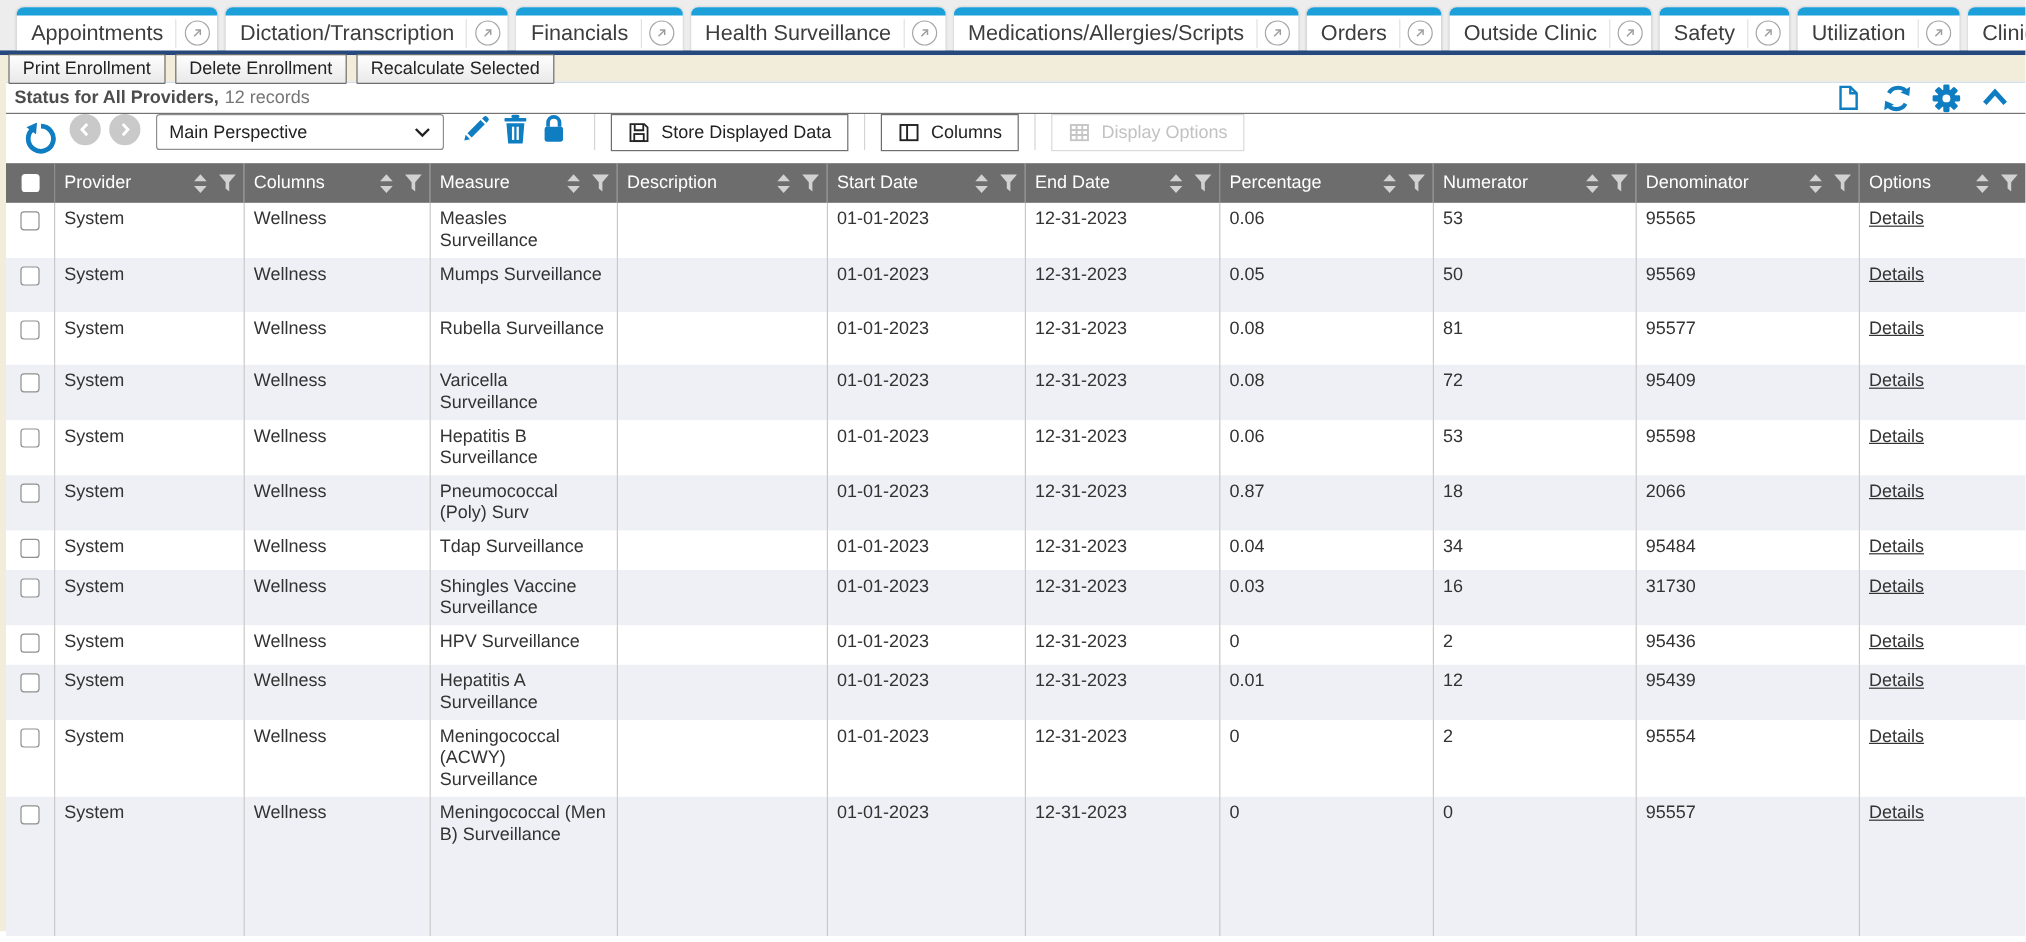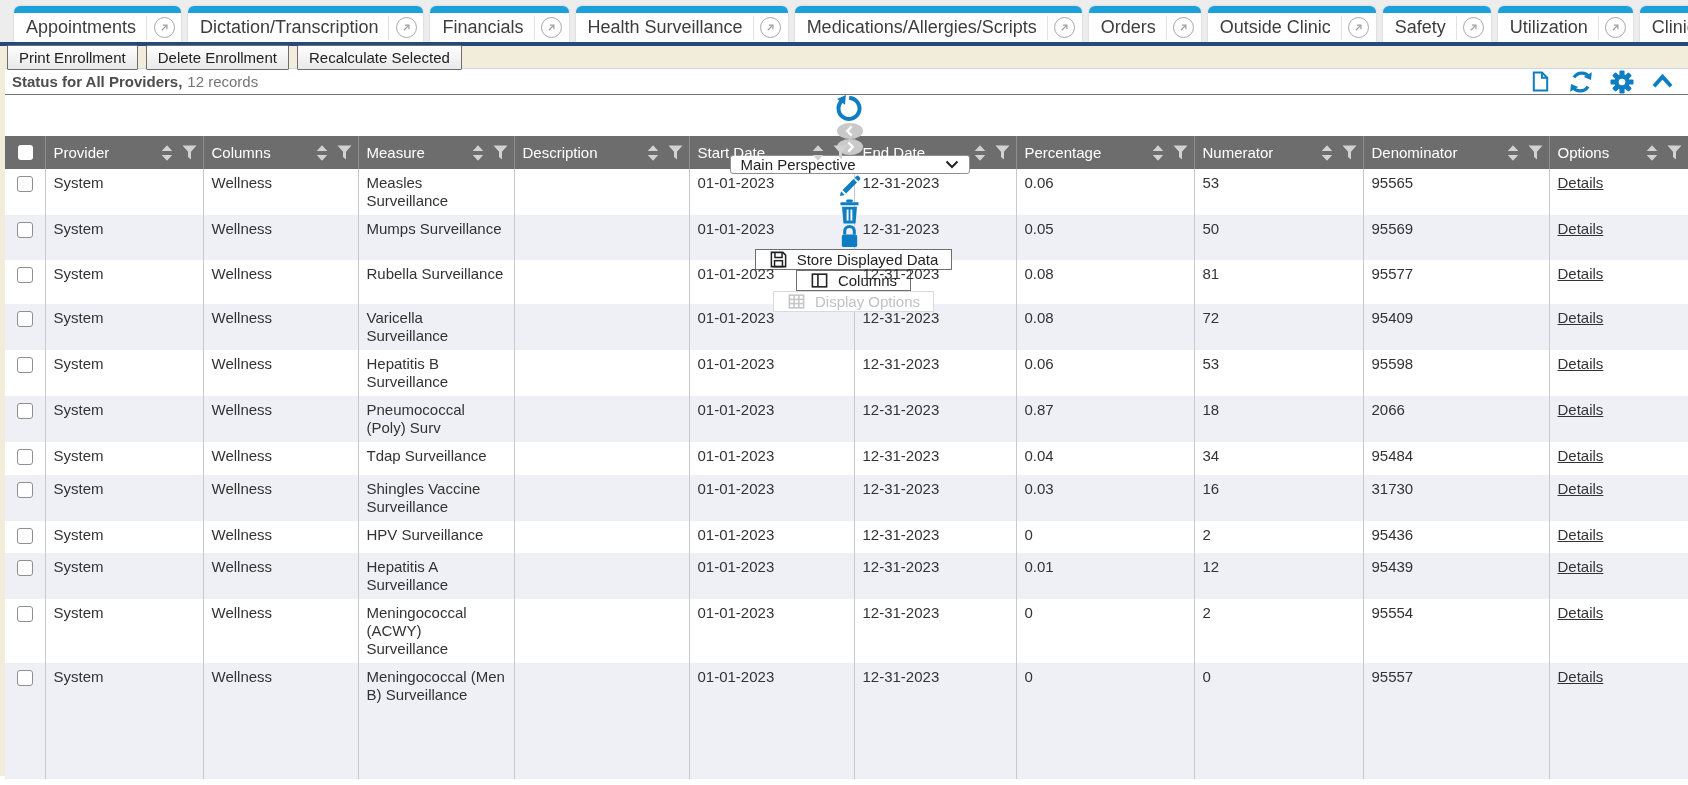--- a/index.html
+++ b/index.html
@@ -39,21 +39,21 @@
 
   
   .statusbar{height:27px; display:flex; align-items:center; padding:0 14px 0 7px;
        border-top:1px solid #ccd9e4; border-bottom:1px solid #737373; background:#fff;}
   .status-title{font-size:15px; font-weight:bold; color:#4d4d4d;}
   .status-records{font-size:15px; color:#757575; margin-left:5px;}
   .status-icons{margin-left:auto; display:flex; align-items:center; gap:17px;}
   .icon-btn{background:none; border:none; padding:0; cursor:pointer; display:flex; align-items:center;}
 
   
-  .toolbar{height:41px; display:flex; align-items:center; padding-left:14px; background:#fff;flex-direction:column;}
+  .toolbar{height:41px; display:flex; padding-left:14px; background:#fff;}
   .circle-btn{width:26px; height:26px; border-radius:50%; background:#c9c9c9; border:none;
        display:flex; align-items:center; justify-content:center; margin-right:7px; cursor:default;}
   .undo-btn{margin-right:11px;}
   .dropdown{width:240px; height:30px; border:1px solid #8f8f8f; border-radius:3px; background:#fff;
        display:flex; align-items:center; justify-content:space-between; padding:0 10px;
        font-size:15px; color:#222; margin:0 14px 0 6px; cursor:pointer;}
   .tool-icon{background:none; border:none; padding:0; margin-right:9px; cursor:pointer; display:flex;}
   .vsep{width:1px; height:30px; background:#d4d4d4; margin:0 13px;}
   .bar-btn{font-family:inherit; font-size:15px; color:#222; height:31px; padding:0 13px;
        background:#fff; border:1px solid #6e6e6e; border-radius:0; display:flex;

